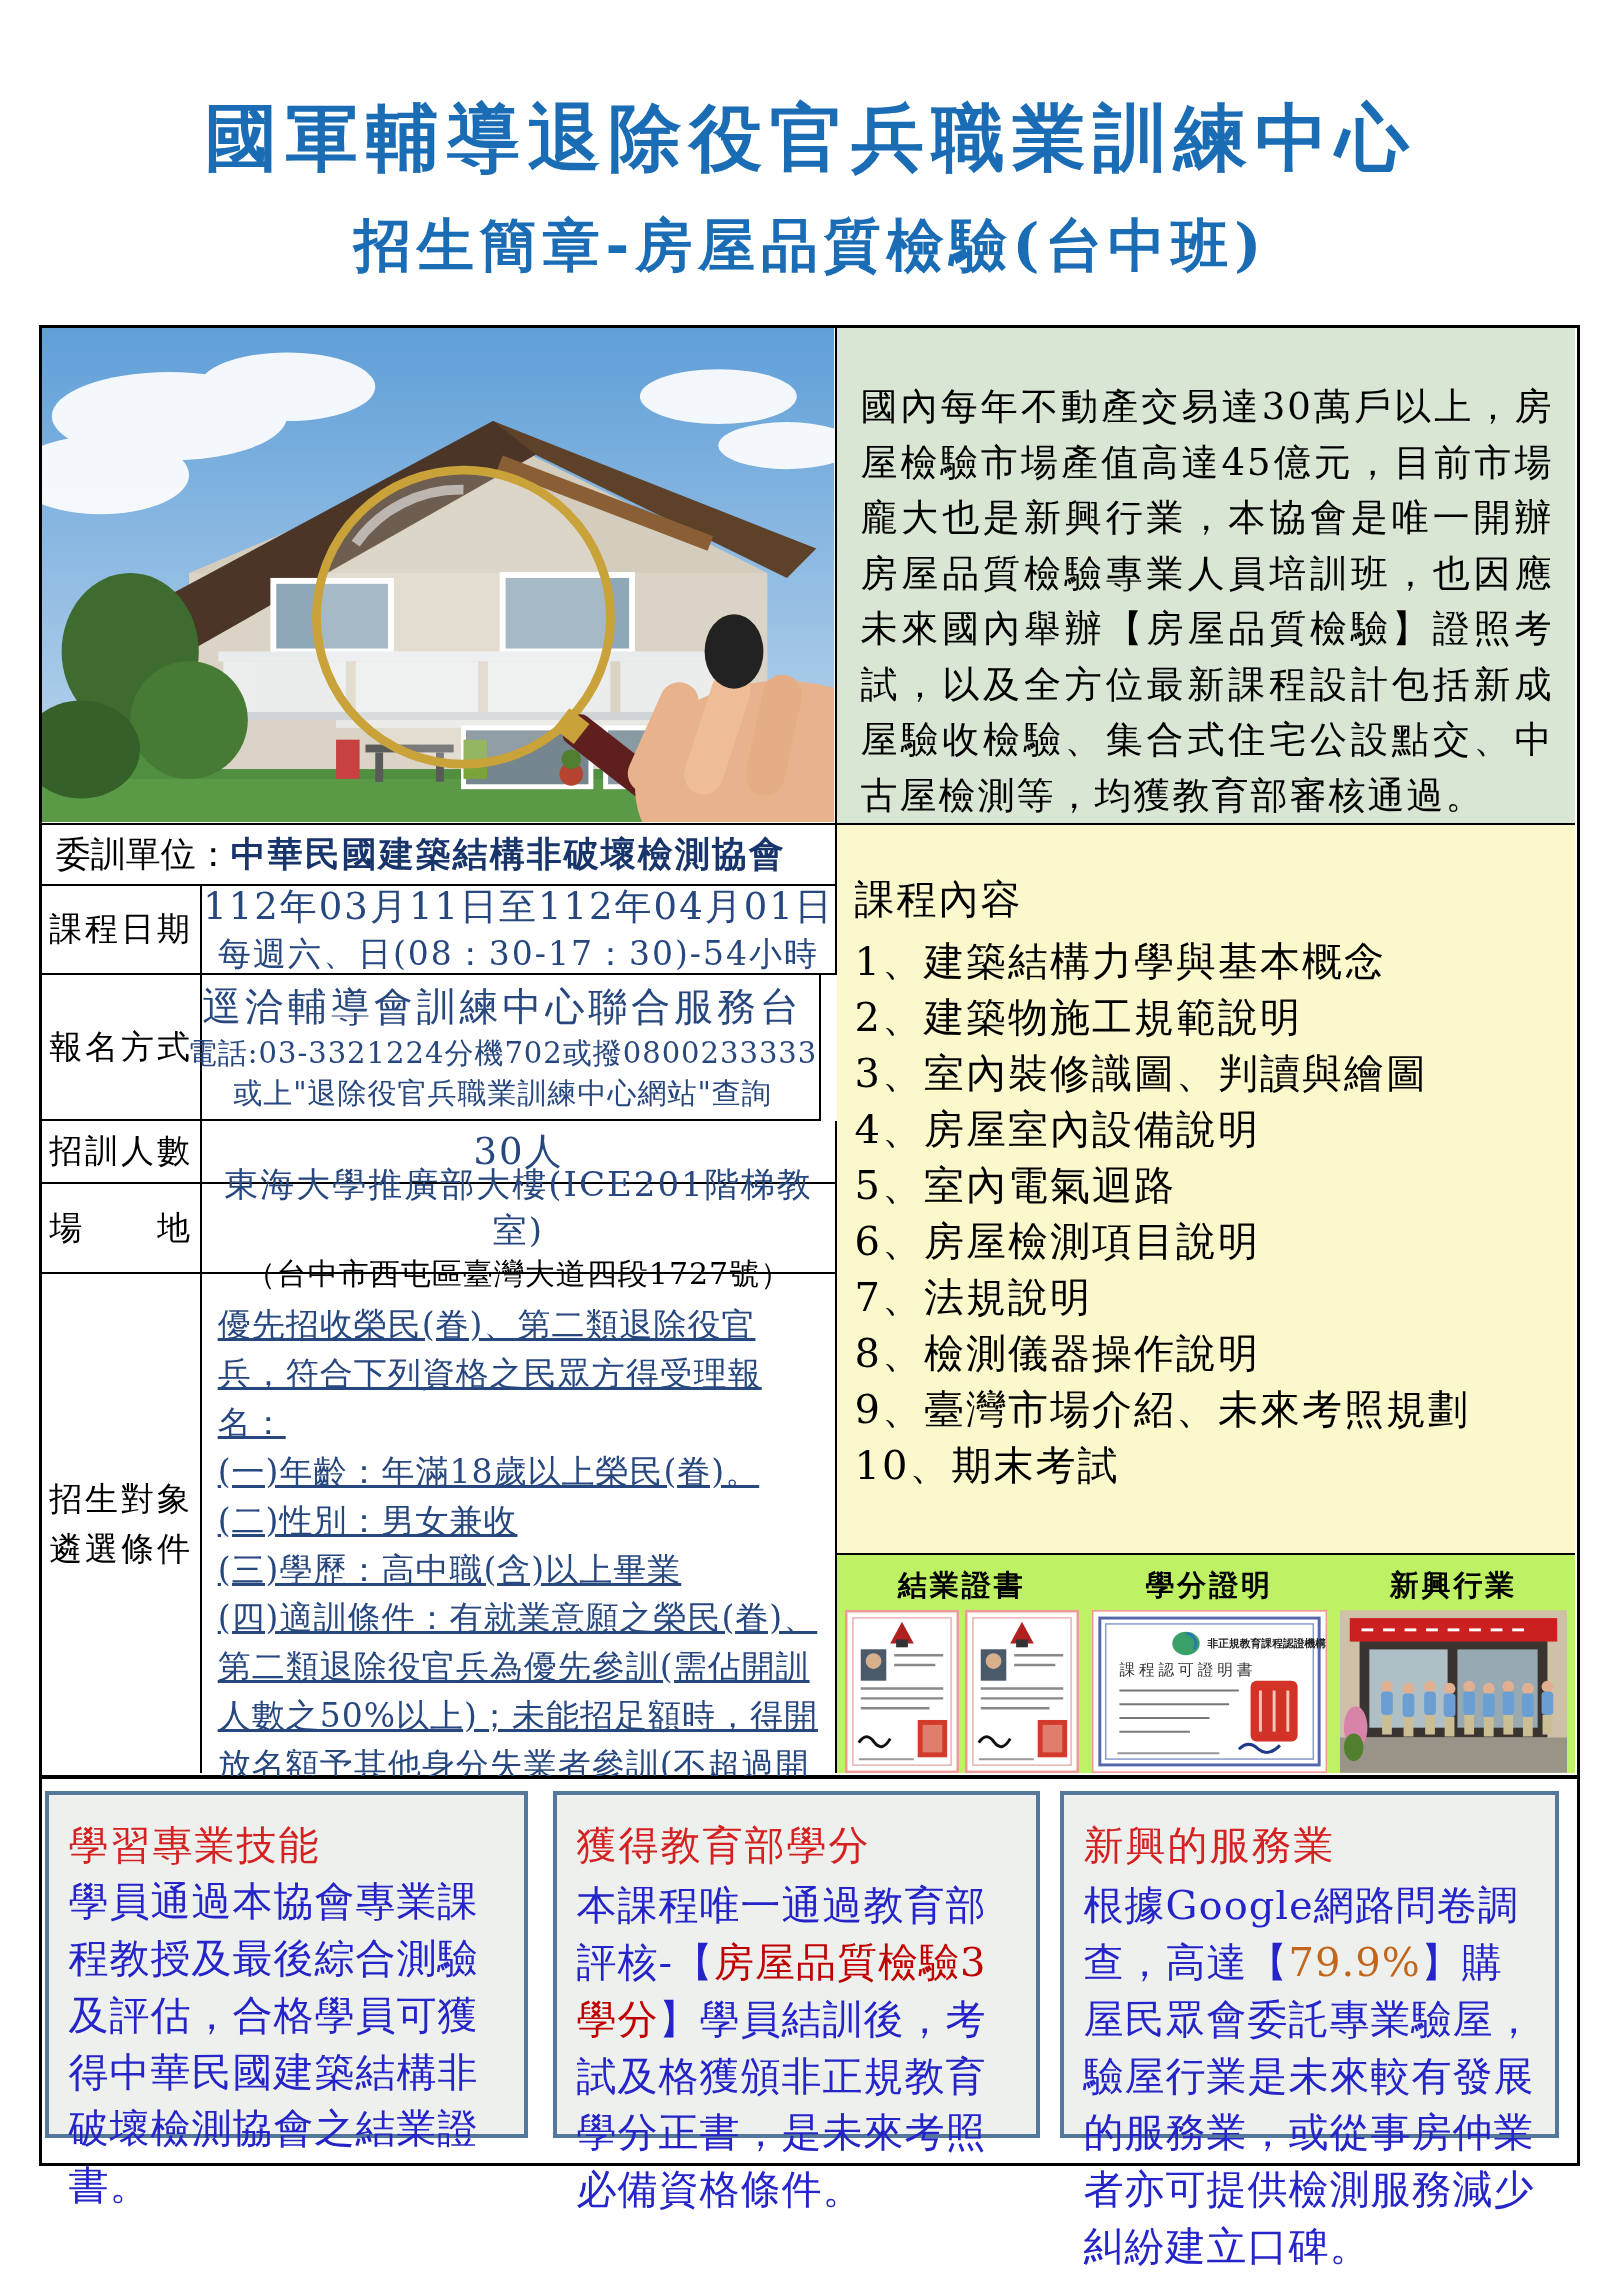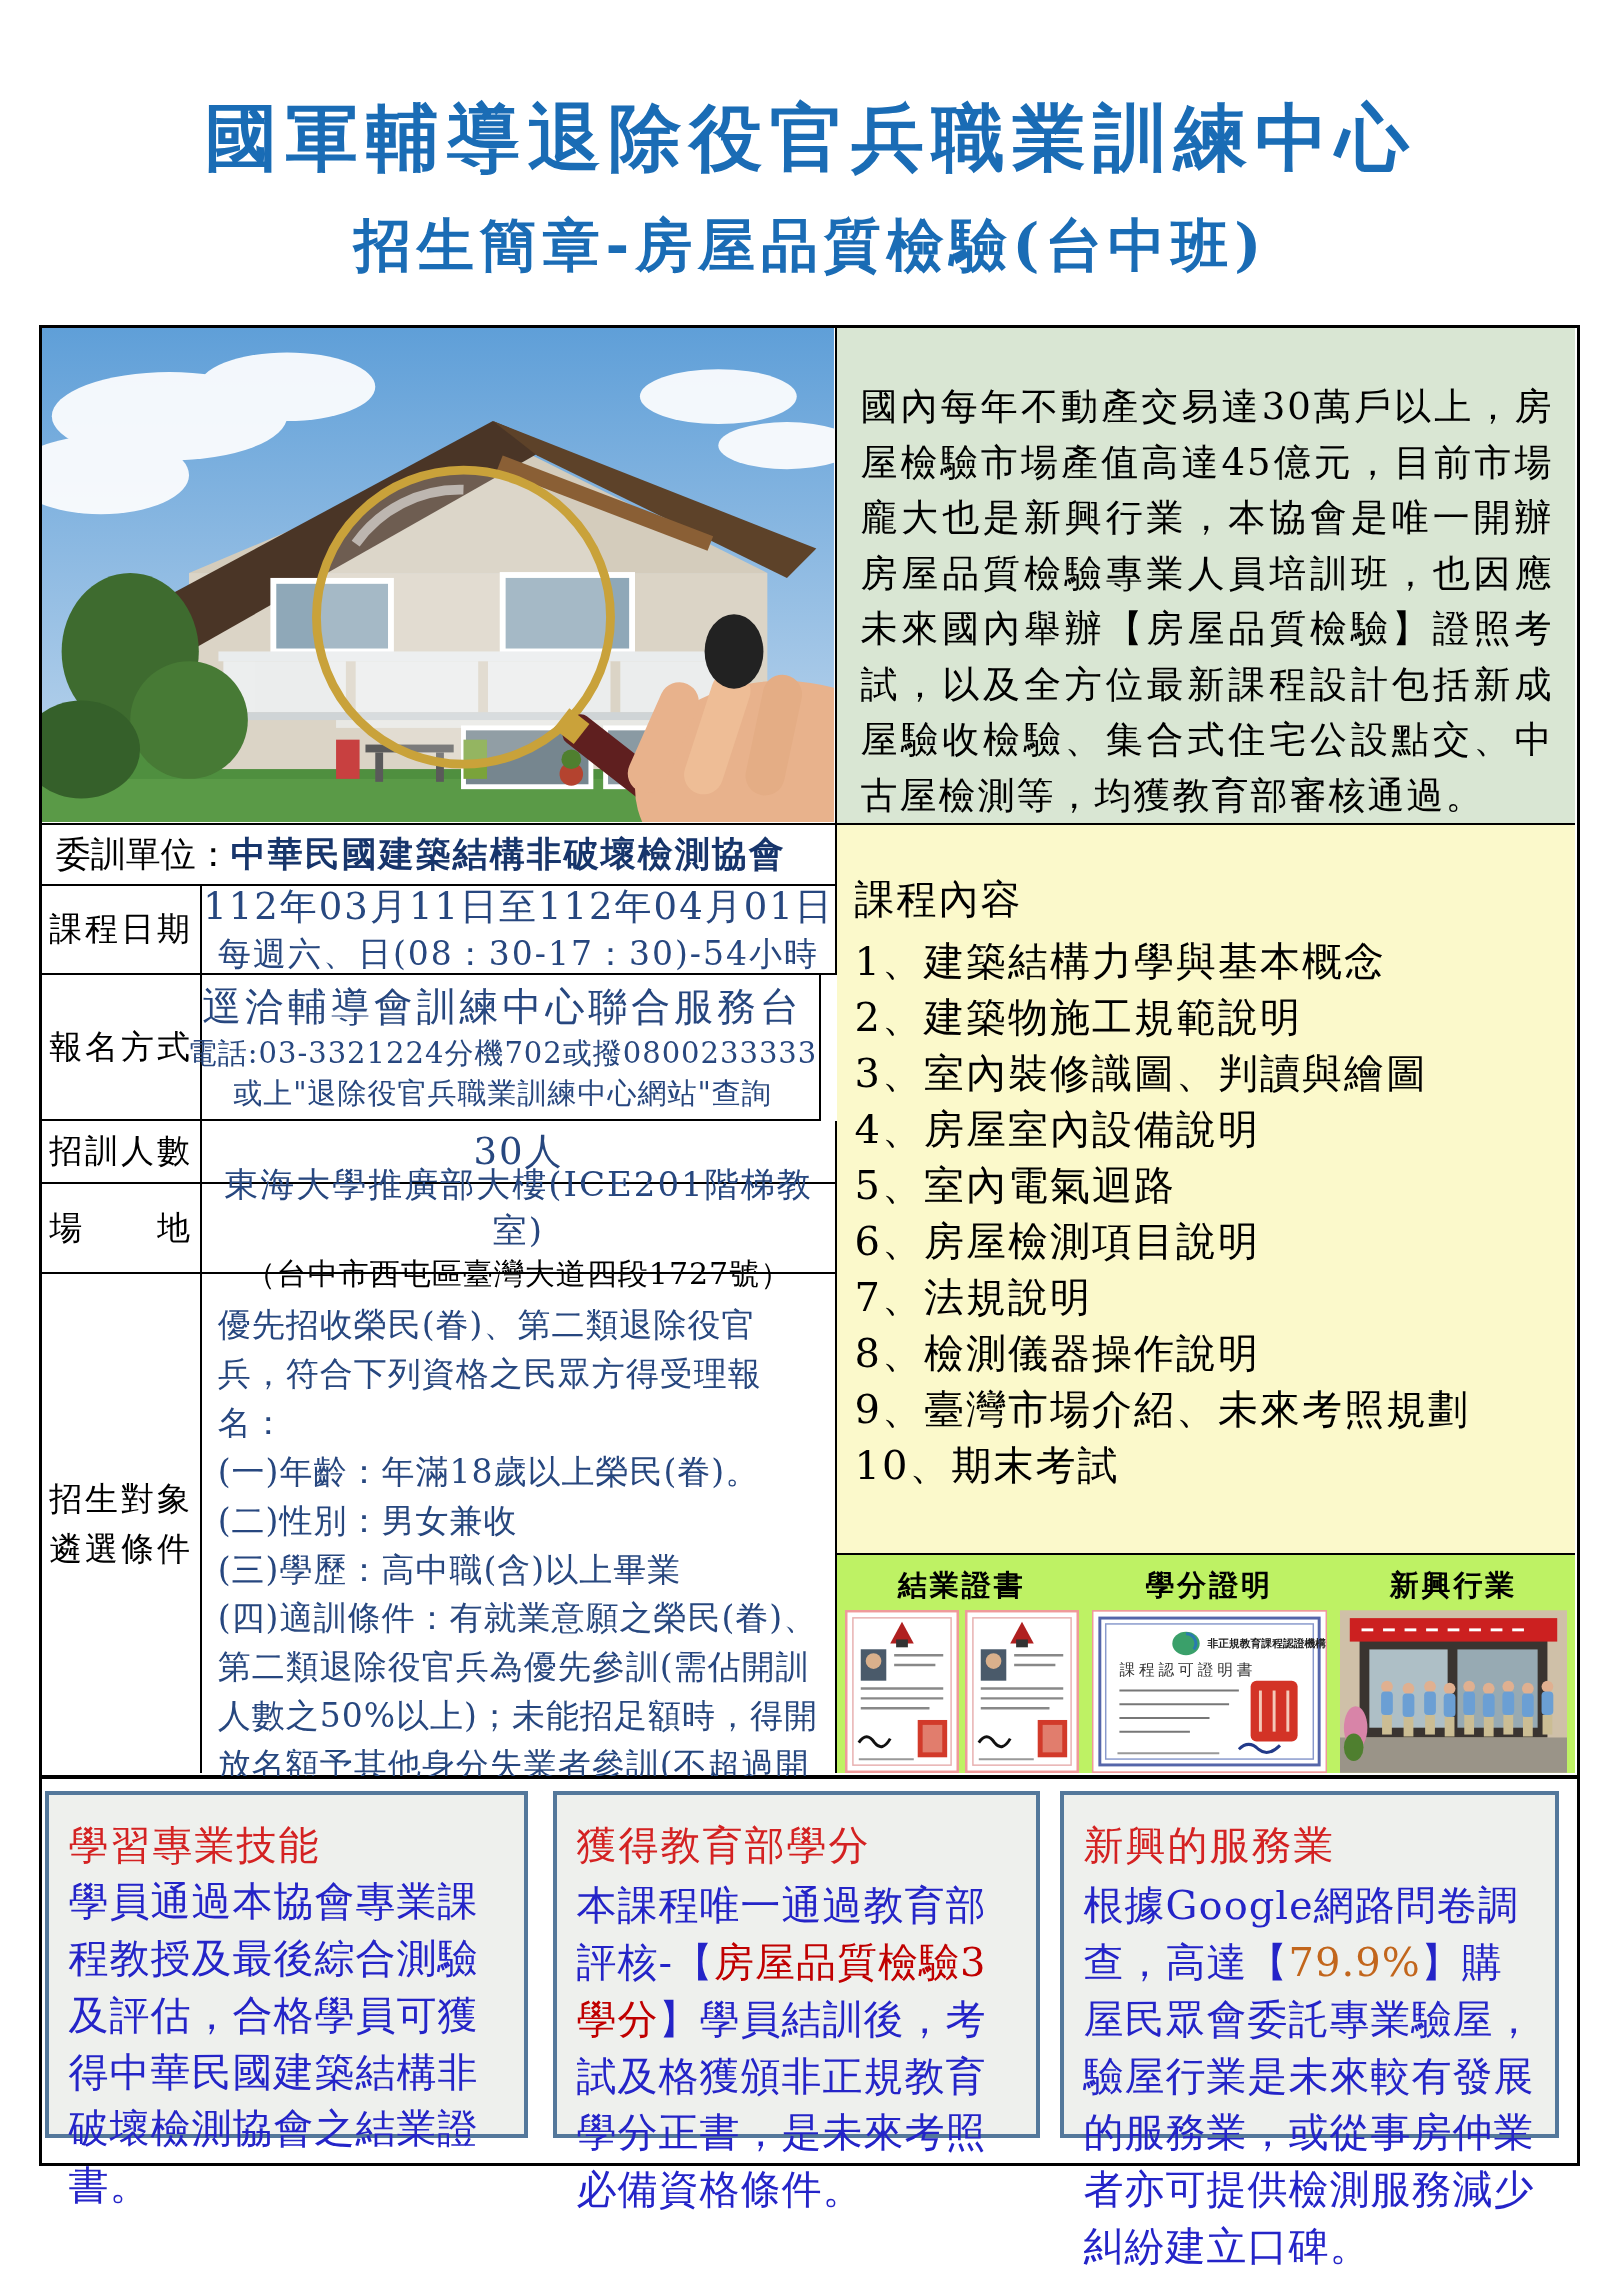--- a/index.html
+++ b/index.html
@@ -25,21 +25,21 @@
   .black-sm{font-size:30px;color:#000;letter-spacing:1px;}
   .entrust{display:flex;align-items:center;padding-left:13.7px;font-size:35px;}
   .entrust .org{color:#17356b;font-weight:700;letter-spacing:2px;}
   .green-box{background:#d9e6d3;padding:51px 21.6px 0 23.5px;font-size:37px;line-height:1.5;
              letter-spacing:2px;text-align:justify;color:#000;}
   .yellow-box{background:#fbf9cb;padding:47px 9.8px 0 17.6px;color:#000;}
   .yellow-box .heading{font-size:40px;letter-spacing:2px;}
   .yellow-box ul{list-style:none;margin:5.9px 0 0 0;padding:0;}
   .yellow-box li{font-size:40px;line-height:1.4;letter-spacing:2px;white-space:nowrap;}
   .target-val{justify-content:flex-start;align-items:flex-start;text-align:left;
-              padding:27.4px 13.7px 0 15.7px;font-size:33px;line-height:1.48;letter-spacing:1px;}
+              padding:27.4px 13.7px 0 15.7px;font-size:33px;line-height:1.48;letter-spacing:1px;text-decoration:underline;}
   .target-lbl{flex-direction:column;line-height:1.5;}
   
   .cert-strip{display:flex;padding:5.9px 7.8px 0 7.8px;gap:13px;background:#bef264;align-items:flex-end;}
   .cert-col{flex:1;display:flex;flex-direction:column;align-items:center;}
   .cert-label{font-size:29px;font-weight:700;letter-spacing:2.9px;color:#000;margin:2px 0 3.9px 0;}
   .cert-art{display:flex;gap:5.9px;align-items:flex-start;}
   
   .bottom-band{position:absolute;left:39px;top:1776px;width:1541px;height:390px;
                border:3.9px solid #000;box-sizing:border-box;background:#fff;}
   .info-box{position:absolute;top:11.8px;height:347px;box-sizing:border-box;

